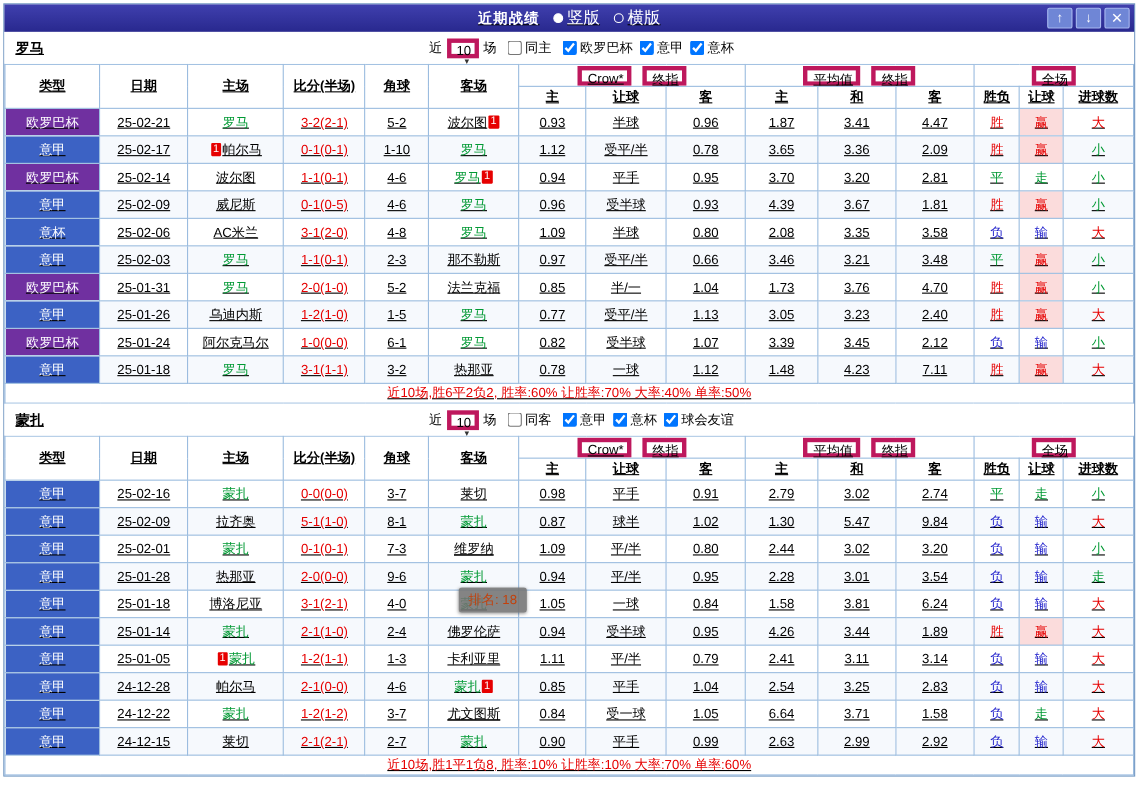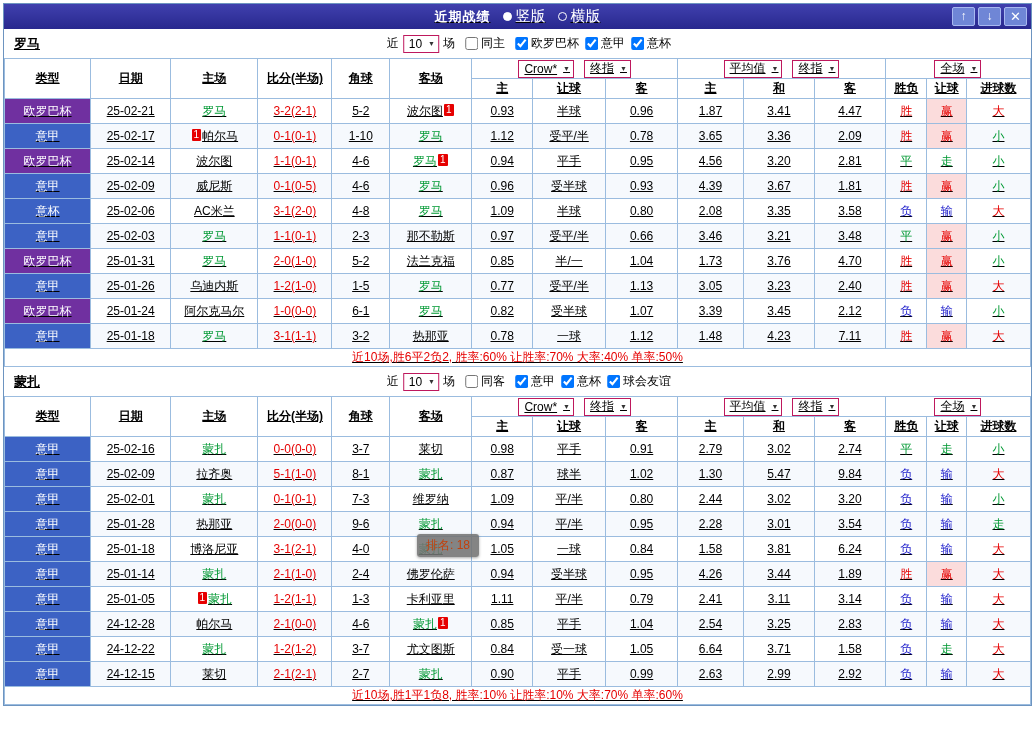--- a/index.html
+++ b/index.html
@@ -21,22 +21,22 @@
 
   
   .section-head { height:29px; display:flex; align-items:center; padding:0 10px; position:relative; background:#fff; }
   .team { font-size:13px; font-weight:bold; color:#000; }
   .filters { position:absolute; left:50%; top:0; height:100%; transform:translateX(-46%);
     display:flex; align-items:center; gap:4px; font-size:12px; white-space:nowrap; }
   .chk { display:inline-flex; align-items:center; gap:1px; cursor:pointer; margin-left:6px; }
   .chk input { margin:0 2px 0 0; width:13px; height:13px; }
 
   
-  .dd { display:inline-flex; align-items:center; border:1px solid #be185d; background:#fff;
-    height:18px; padding:0 3px 0 5px; font-size:12px; font-weight:normal; cursor:pointer; color:#000; }
+  .dd { display:inline-flex; border:4px solid #be185d; background:#fff;
+    height:18px; padding:0 3px 0 5px; font-size:12px; font-weight:normal; cursor:pointer; color:#000;flex-direction:column; }
   .dd .caret { font-size:7px; margin-left:6px; color:#333; }
 
   
   table.grid { width:100%; border-collapse:collapse; table-layout:fixed; font-size:12px; }
   .grid th, .grid td { border:1px solid #9bbcdf; text-align:center; padding:0; overflow:hidden; white-space:nowrap; }
   .grid thead th { height:20px; font-weight:bold; background:#fff; font-size:12px; }
   .grid tbody td { height:25px; background:#fff; }
   .grid tbody tr:nth-child(even) td { background:#f6f9fd; }
   .hgroup { display:flex; justify-content:center; align-items:center; gap:10px; }
 
@@ -214,21 +214,21 @@
         <tr>
     <td class="lg-purple">欧罗巴杯</td>
     <td>25-02-14</td>
     <td><span>波尔图</span></td>
     <td class="c-score">1-1(0-1)</td>
     <td>4-6</td>
     <td><span class="t-green">罗马</span><span class="card">1</span></td>
     <td>0.94</td>
     <td>平手</td>
     <td>0.95</td>
-    <td>4.56</td>
+    <td>3.70</td>
     <td>3.20</td>
     <td>2.81</td>
     <td class="t-green">平</td>
     <td class="t-green">走</td>
     <td class="t-green">小</td>
   </tr>
         <tr>
     <td class="lg-blue">意甲</td>
     <td>25-02-09</td>
     <td><span>威尼斯</span></td>

